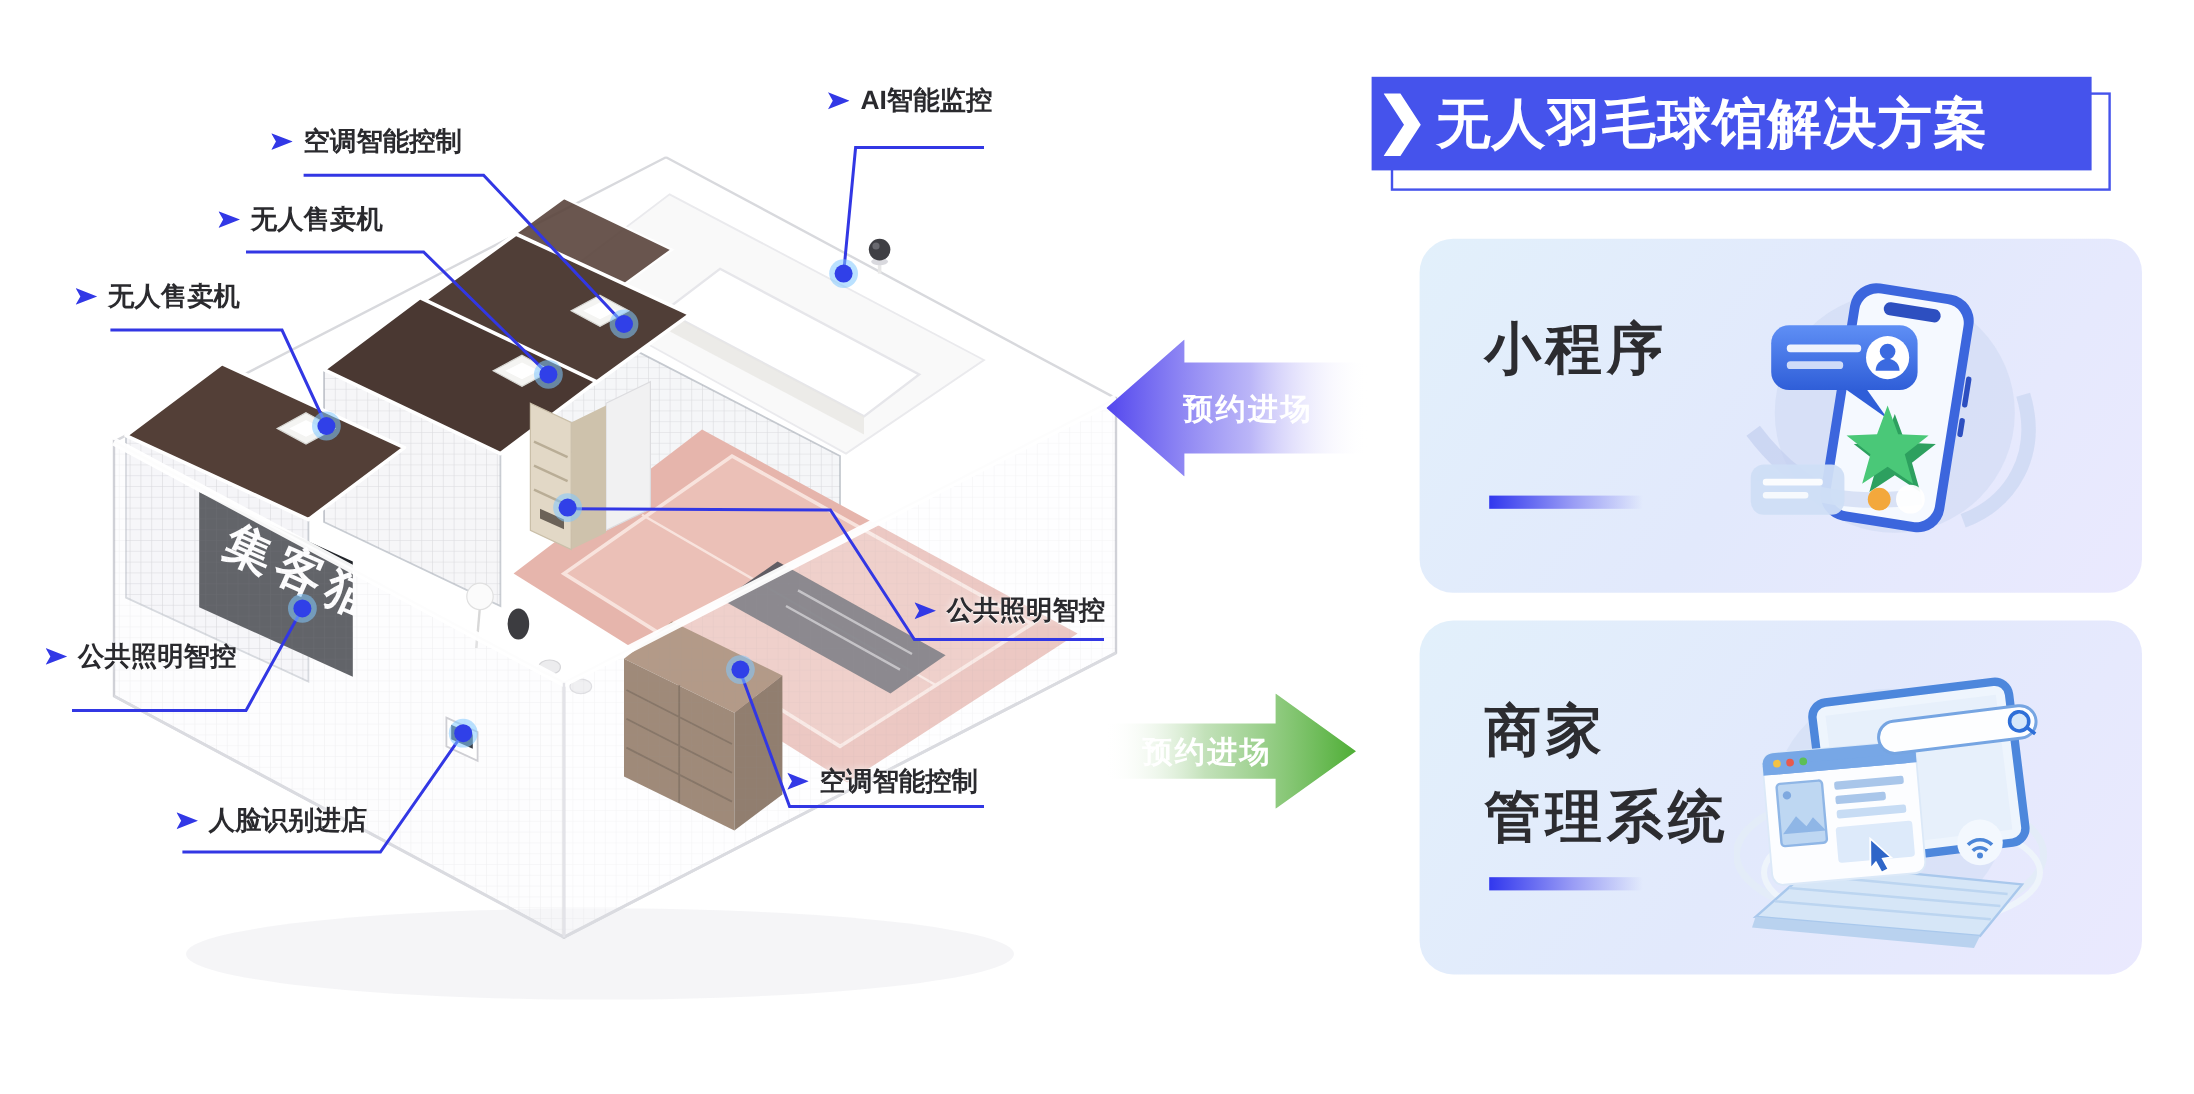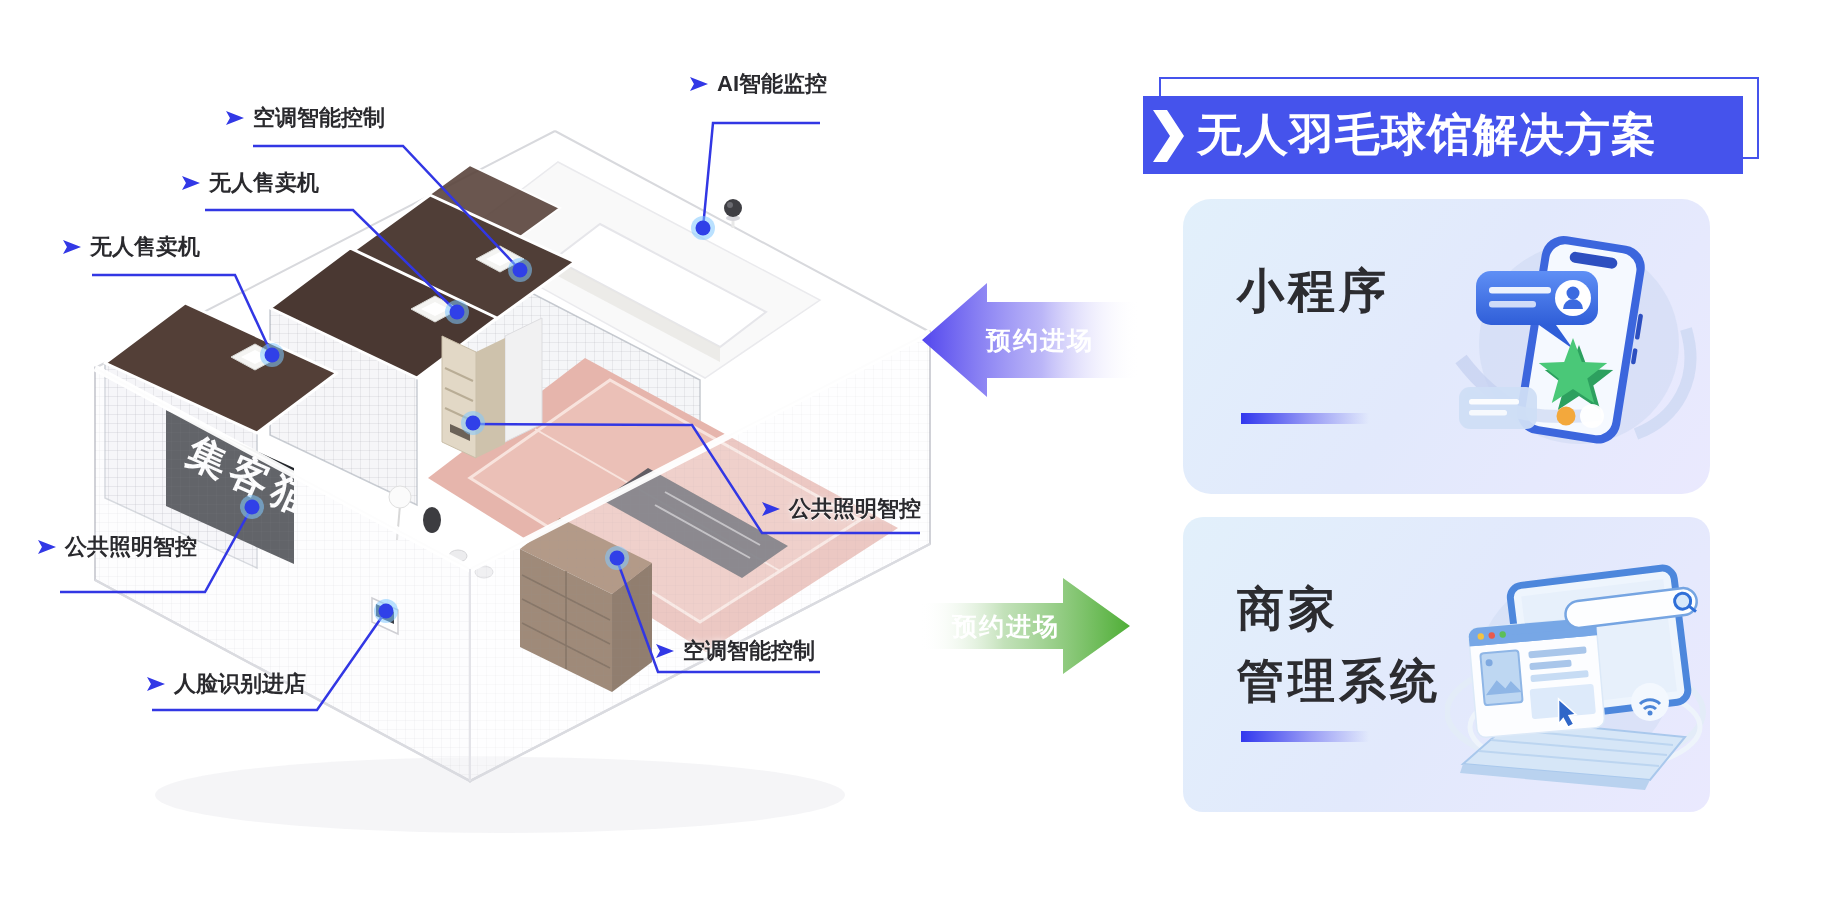--- a/index.html
+++ b/index.html
@@ -11,27 +11,27 @@
   .callout{position:absolute;display:flex;align-items:center;gap:9px;height:30px;white-space:nowrap;
            font-size:22px;font-weight:bold;color:#2a2a2e;
            text-shadow:0 1px 0 #fff,0 0 6px rgba(255,255,255,.95);}
   .tri{width:18px;height:16px;background:#3238e6;flex:0 0 auto;
        clip-path:polygon(0 6%,100% 50%,0 94%,22% 50%);}
 
   
   .banner-outline{position:absolute;left:1159px;top:77px;width:596px;height:78px;
                   border:2px solid #4553ec;background:transparent;}
   .banner{position:absolute;left:1143px;top:64px;width:600px;height:78px;background:#4553ec;
-          display:flex;align-items:center;padding-left:10px;box-sizing:border-box;margin-top:32px;}
+          display:flex;align-items:center;padding-left:10px;box-sizing:border-box;}
   .banner-title{color:#ffffff;font-size:45px;font-weight:bold;letter-spacing:1px;margin-left:12px;}
 
   
-  .card{position:absolute;left:1183px;width:527px;height:295px;border-radius:28px;overflow:hidden;
+  .card{position:absolute;left:1183px;width:602px;height:295px;border-radius:28px;overflow:hidden;
         background:linear-gradient(125deg,#e2f0fb 0%,#e2e9fc 50%,#eae9fe 100%);}
-  .card1{top:199px;} .card2{top:517px;border-radius:20px;}
+  .card1{top:199px;} .card2{top:517px;}
   .card-title{position:absolute;left:54px;top:56px;font-size:47px;line-height:72px;font-weight:bold;
               color:#2c2c30;letter-spacing:4px;}
   .card-bar{position:absolute;left:58px;top:214px;width:128px;height:11px;
             background:linear-gradient(90deg,#3137ee 0%,#9a9df5 55%,rgba(255,255,255,0) 100%);}
   .illus{position:absolute;}
 
   
   .flow{position:absolute;}
   .flow text{font-size:25px;font-weight:bold;fill:#ffffff;letter-spacing:2px;}
 </style>

